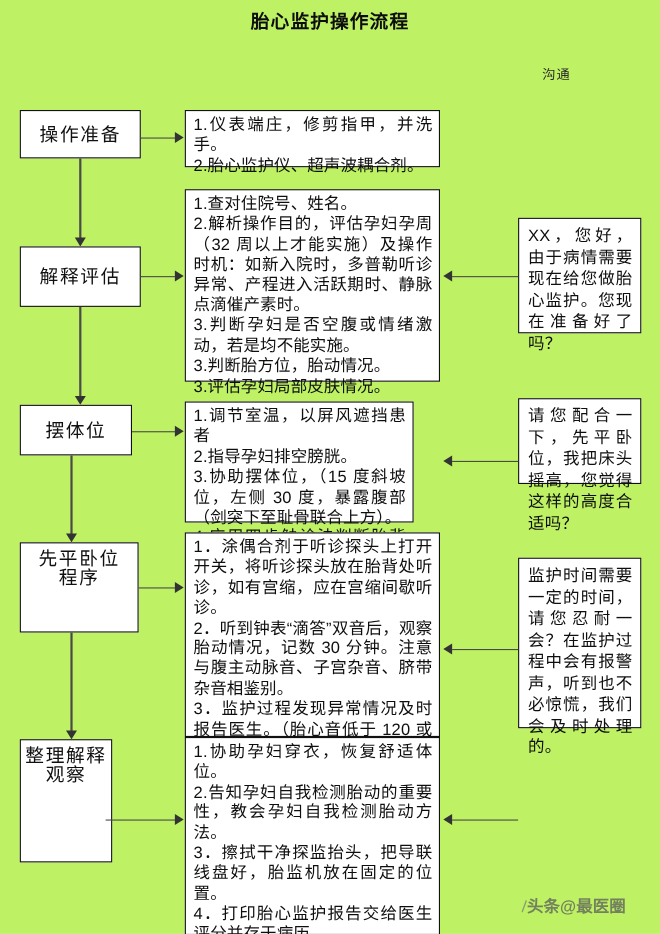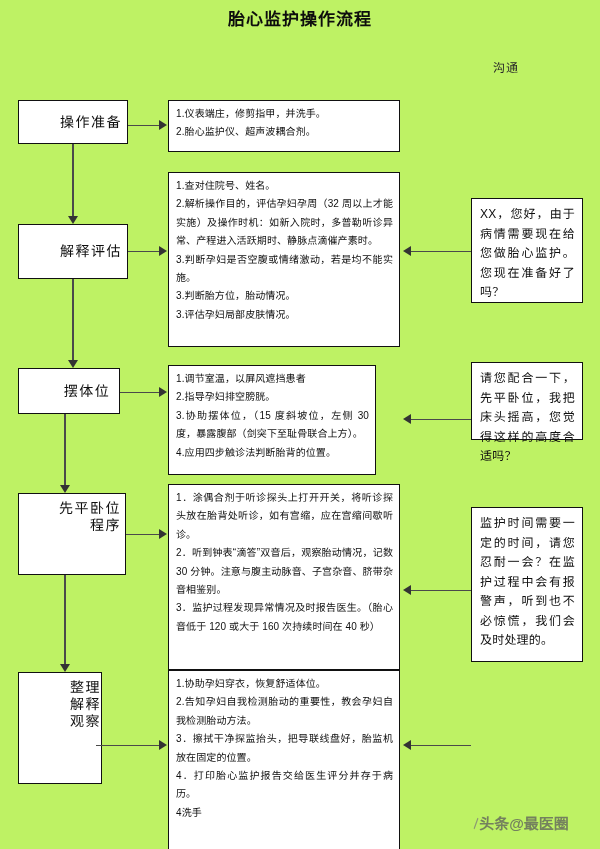--- a/index.html
+++ b/index.html
@@ -51,51 +51,50 @@
     background: #ffffff;
   }
 
   
   .stage {
     display: flex;
     align-items: flex-start;
     justify-content: center;
   }
   .stage .stage-text {
-    font-size: 14px;
+    font-size: 17px;
     line-height: 17px;
     letter-spacing: 1.5px;
     color: #101010;
-    text-align: right;
+    text-align: center;
     white-space: pre-line;
     padding-top: 6px;
-    margin-left: 36px;
   }
   .stage.center-v {
     align-items: center;
   }
   .stage.center-v .stage-text { padding-top: 0; }
 
   
   .detail .detail-text {
-    font-size: 10px;
+    font-size: 15px;
     line-height: 18.4px;
     color: #0e0e0e;
     padding: 4px 6px 2px 7px;
     white-space: pre-line;
     text-align: justify;
     letter-spacing: 0.1px;
   }
 
   
   .script {
     border-width: 1.6px;
   }
   .script .script-text {
-    font-size: 12px;
+    font-size: 15px;
     line-height: 19.5px;
     color: #0e0e0e;
     padding: 6px 7px 4px 8px;
     white-space: pre-line;
     text-align: justify;
     letter-spacing: 0.2px;
   }
 
   
   .vline {

